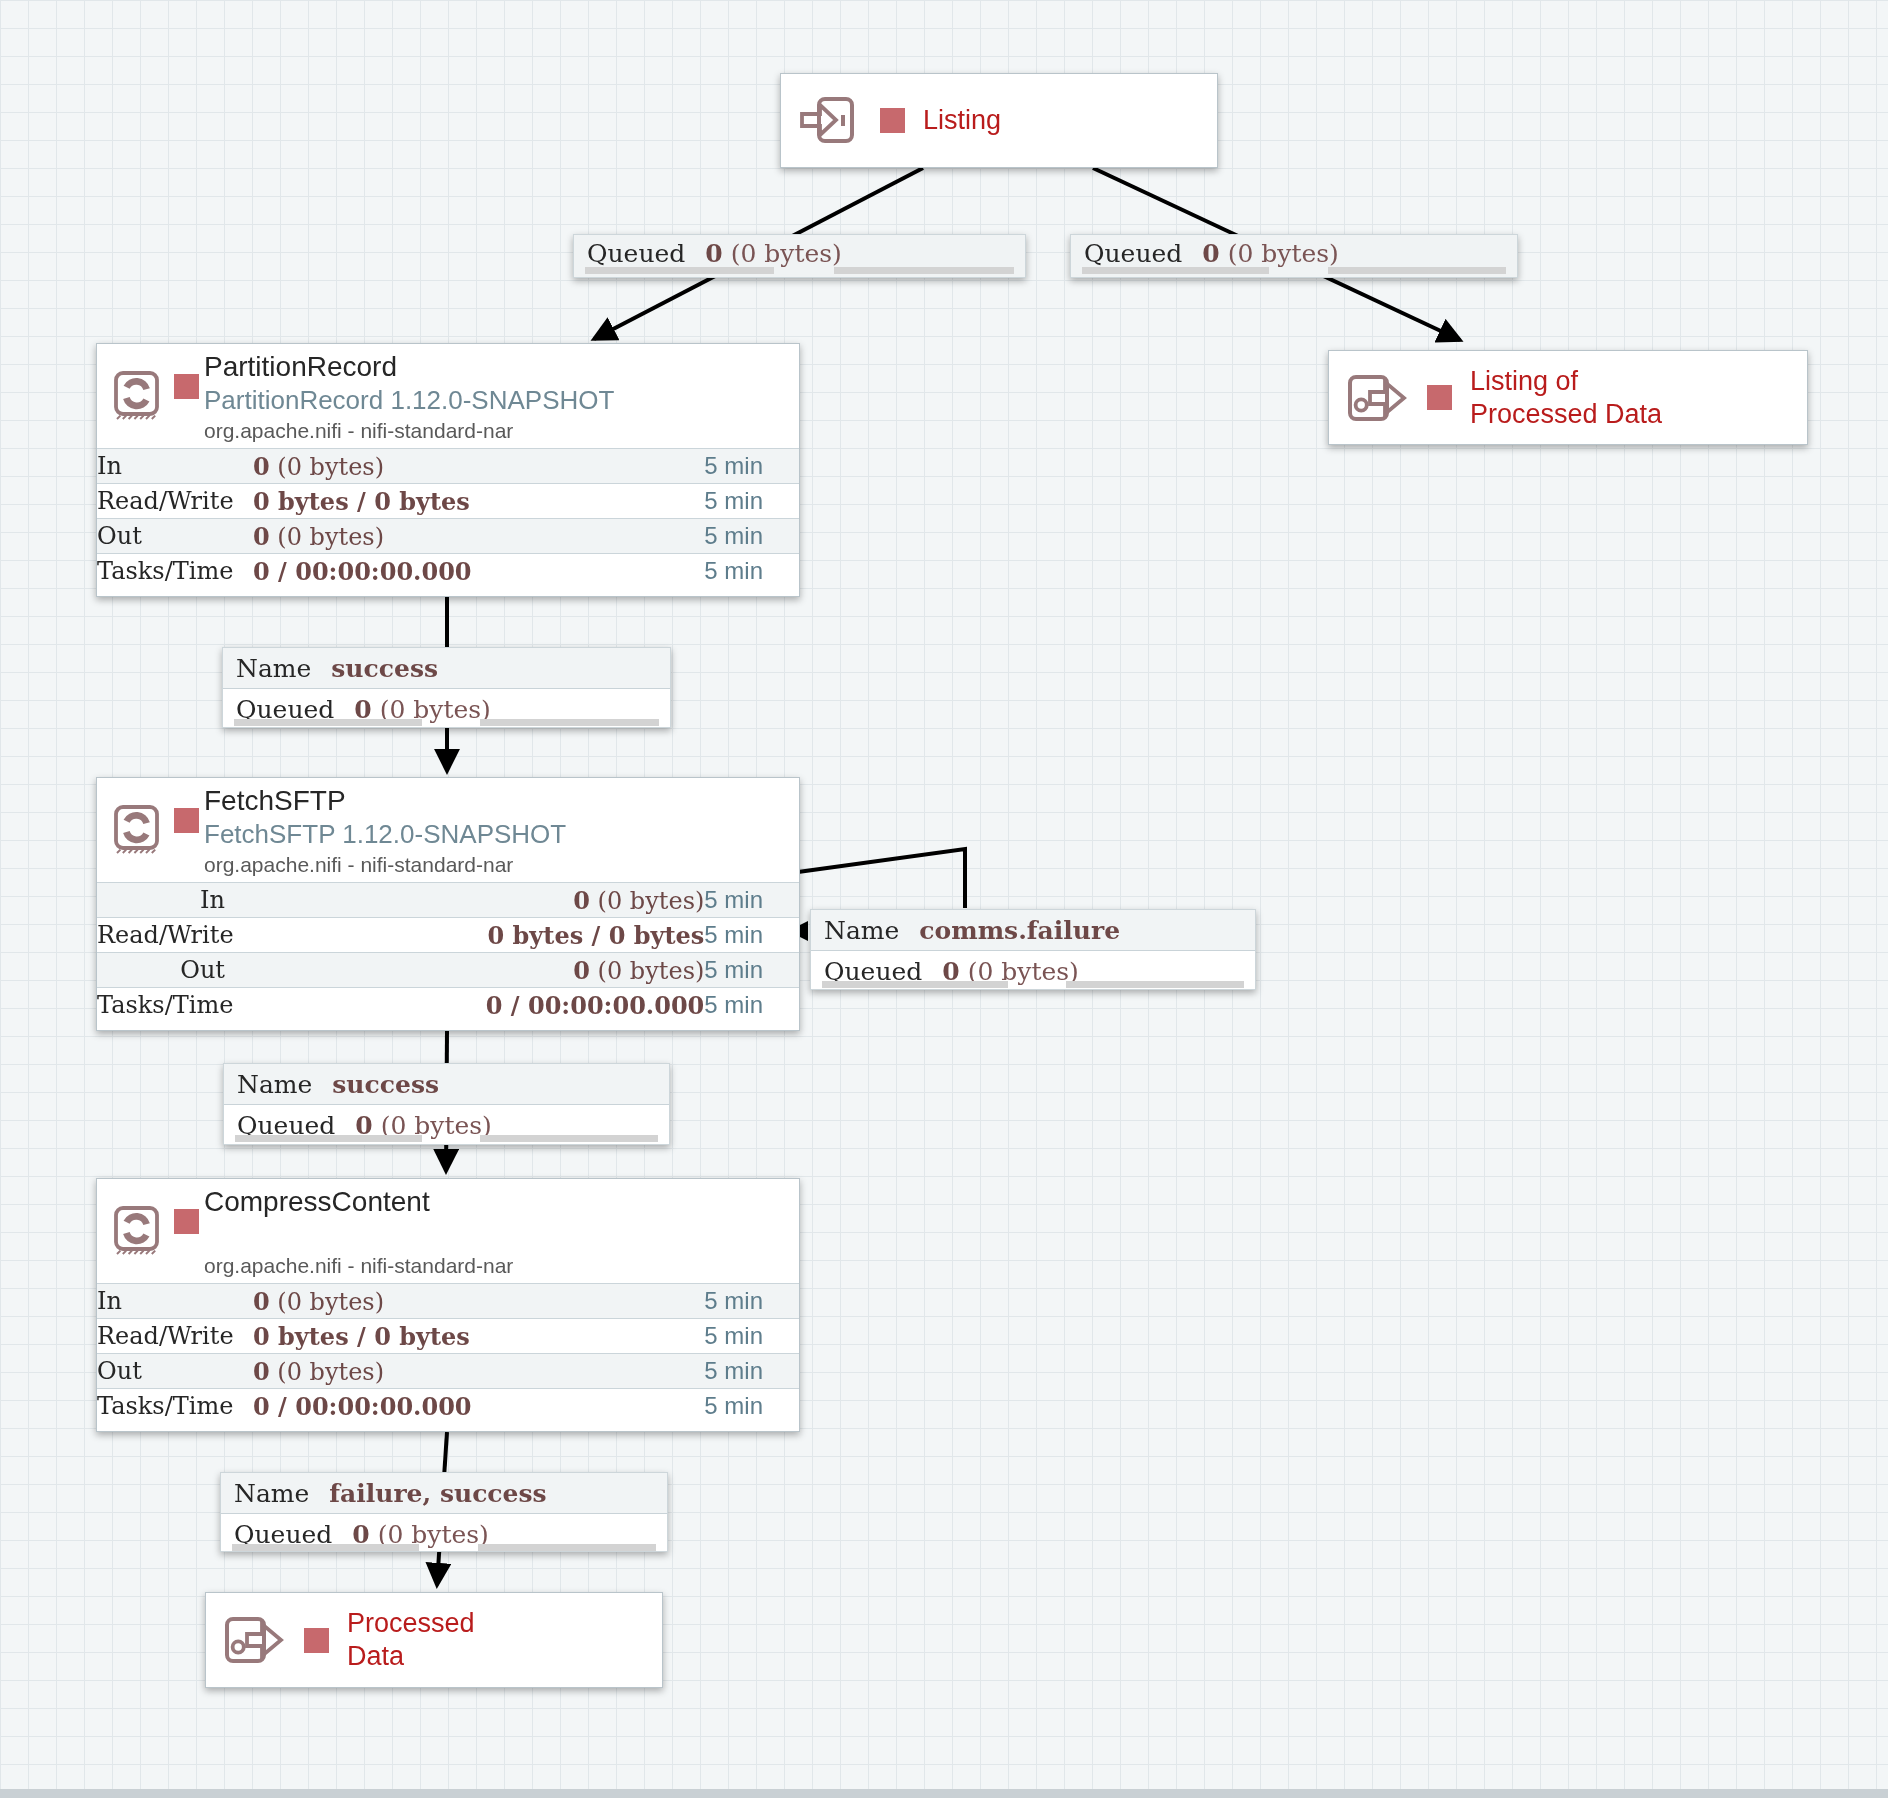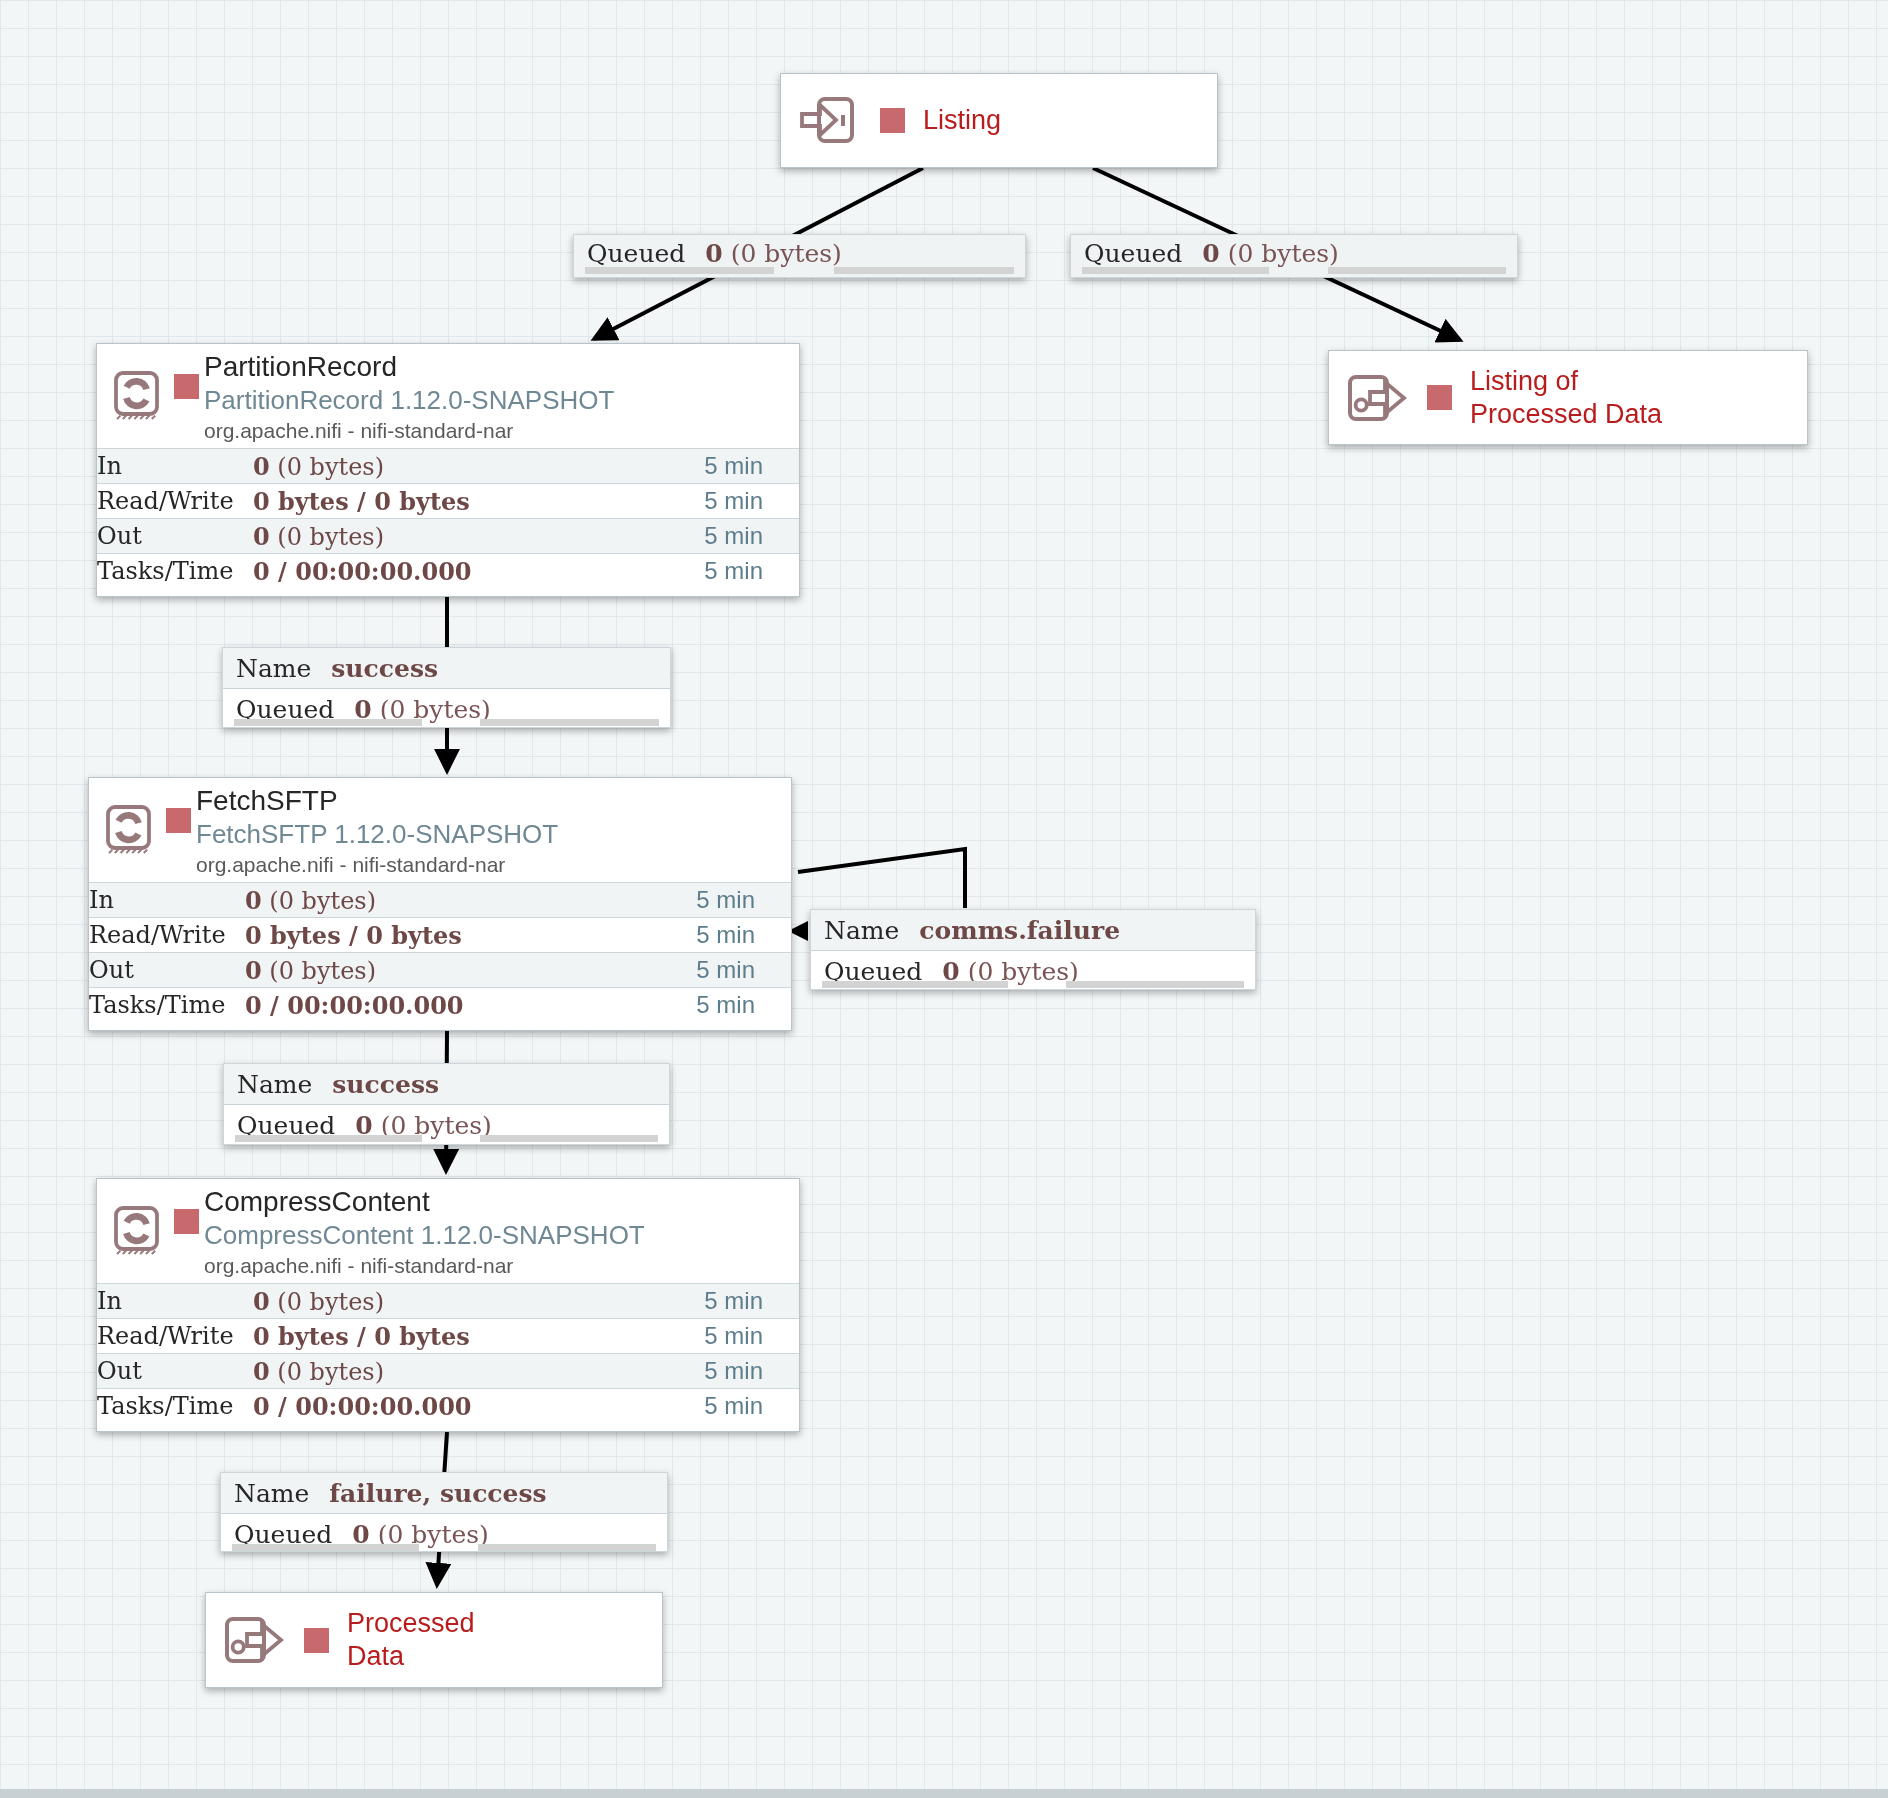--- a/index.html
+++ b/index.html
@@ -160,21 +160,21 @@
     <span class="lbl-key">Queued</span>
     <span class="lbl-num">0</span>
     <span class="lbl-size">(0 bytes)</span>
     <div class="qbars">
         <span class="qbar l"></span>
         <span class="qbar r"></span>
       </div>
   </div>
 </div>
 
-<div class="component proc" style="left:88px;top:777px;">
+<div class="component proc" style="left:96px;top:777px;text-align:right;">
   <div class="proc-header">
     <svg class="proc-icon" width="54" height="52" viewBox="0 0 27 26">
       <rect x="3" y="1.5" width="20.5" height="20.5" rx="3.5" class="icon-stroke" stroke-width="1.9"></rect>
       <path d="M 8.3 8.6 A 5.4 5.4 0 0 1 18.3 9.6" class="icon-stroke" stroke-width="3.4"></path>
       <path d="M 18.2 15 A 5.4 5.4 0 0 1 8.2 14" class="icon-stroke" stroke-width="3.4"></path>
       <path d="M3.5 24.5 l1.7,-1.7 M6.4 24.5 l1.7,-1.7 M9.3 24.5 l1.7,-1.7 M12.2 24.5 l1.7,-1.7 M15.1 24.5 l1.7,-1.7 M18 24.5 l1.7,-1.7 M20.9 24.5 l1.7,-1.7" class="icon-stroke" stroke-width="1"></path>
     </svg>
     <span class="run-square"></span>
     <div class="proc-title">FetchSFTP</div>
     <div class="proc-version">FetchSFTP 1.12.0-SNAPSHOT</div>
@@ -237,21 +237,20 @@
 <div class="component proc" style="left:96px;top:1178px;">
   <div class="proc-header">
     <svg class="proc-icon" width="54" height="52" viewBox="0 0 27 26">
       <rect x="3" y="1.5" width="20.5" height="20.5" rx="3.5" class="icon-stroke" stroke-width="1.9"></rect>
       <path d="M 8.3 8.6 A 5.4 5.4 0 0 1 18.3 9.6" class="icon-stroke" stroke-width="3.4"></path>
       <path d="M 18.2 15 A 5.4 5.4 0 0 1 8.2 14" class="icon-stroke" stroke-width="3.4"></path>
       <path d="M3.5 24.5 l1.7,-1.7 M6.4 24.5 l1.7,-1.7 M9.3 24.5 l1.7,-1.7 M12.2 24.5 l1.7,-1.7 M15.1 24.5 l1.7,-1.7 M18 24.5 l1.7,-1.7 M20.9 24.5 l1.7,-1.7" class="icon-stroke" stroke-width="1"></path>
     </svg>
     <span class="run-square"></span>
     <div class="proc-title">CompressContent</div>
-    <div class="proc-version">CompressContent 1.12.0-SNAPSHOT</div>
     <div class="proc-bundle">org.apache.nifi - nifi-standard-nar</div>
   </div>
   <div class="stat-row odd">
     <span class="stat-label">In</span>
     <span class="stat-value"><b>0</b><span> (0 bytes)</span></span>
     <span class="stat-window">5 min</span>
   </div>
   <div class="stat-row">
     <span class="stat-label">Read/Write</span>
     <span class="stat-value"><b>0 bytes / 0 bytes</b><span></span></span>

